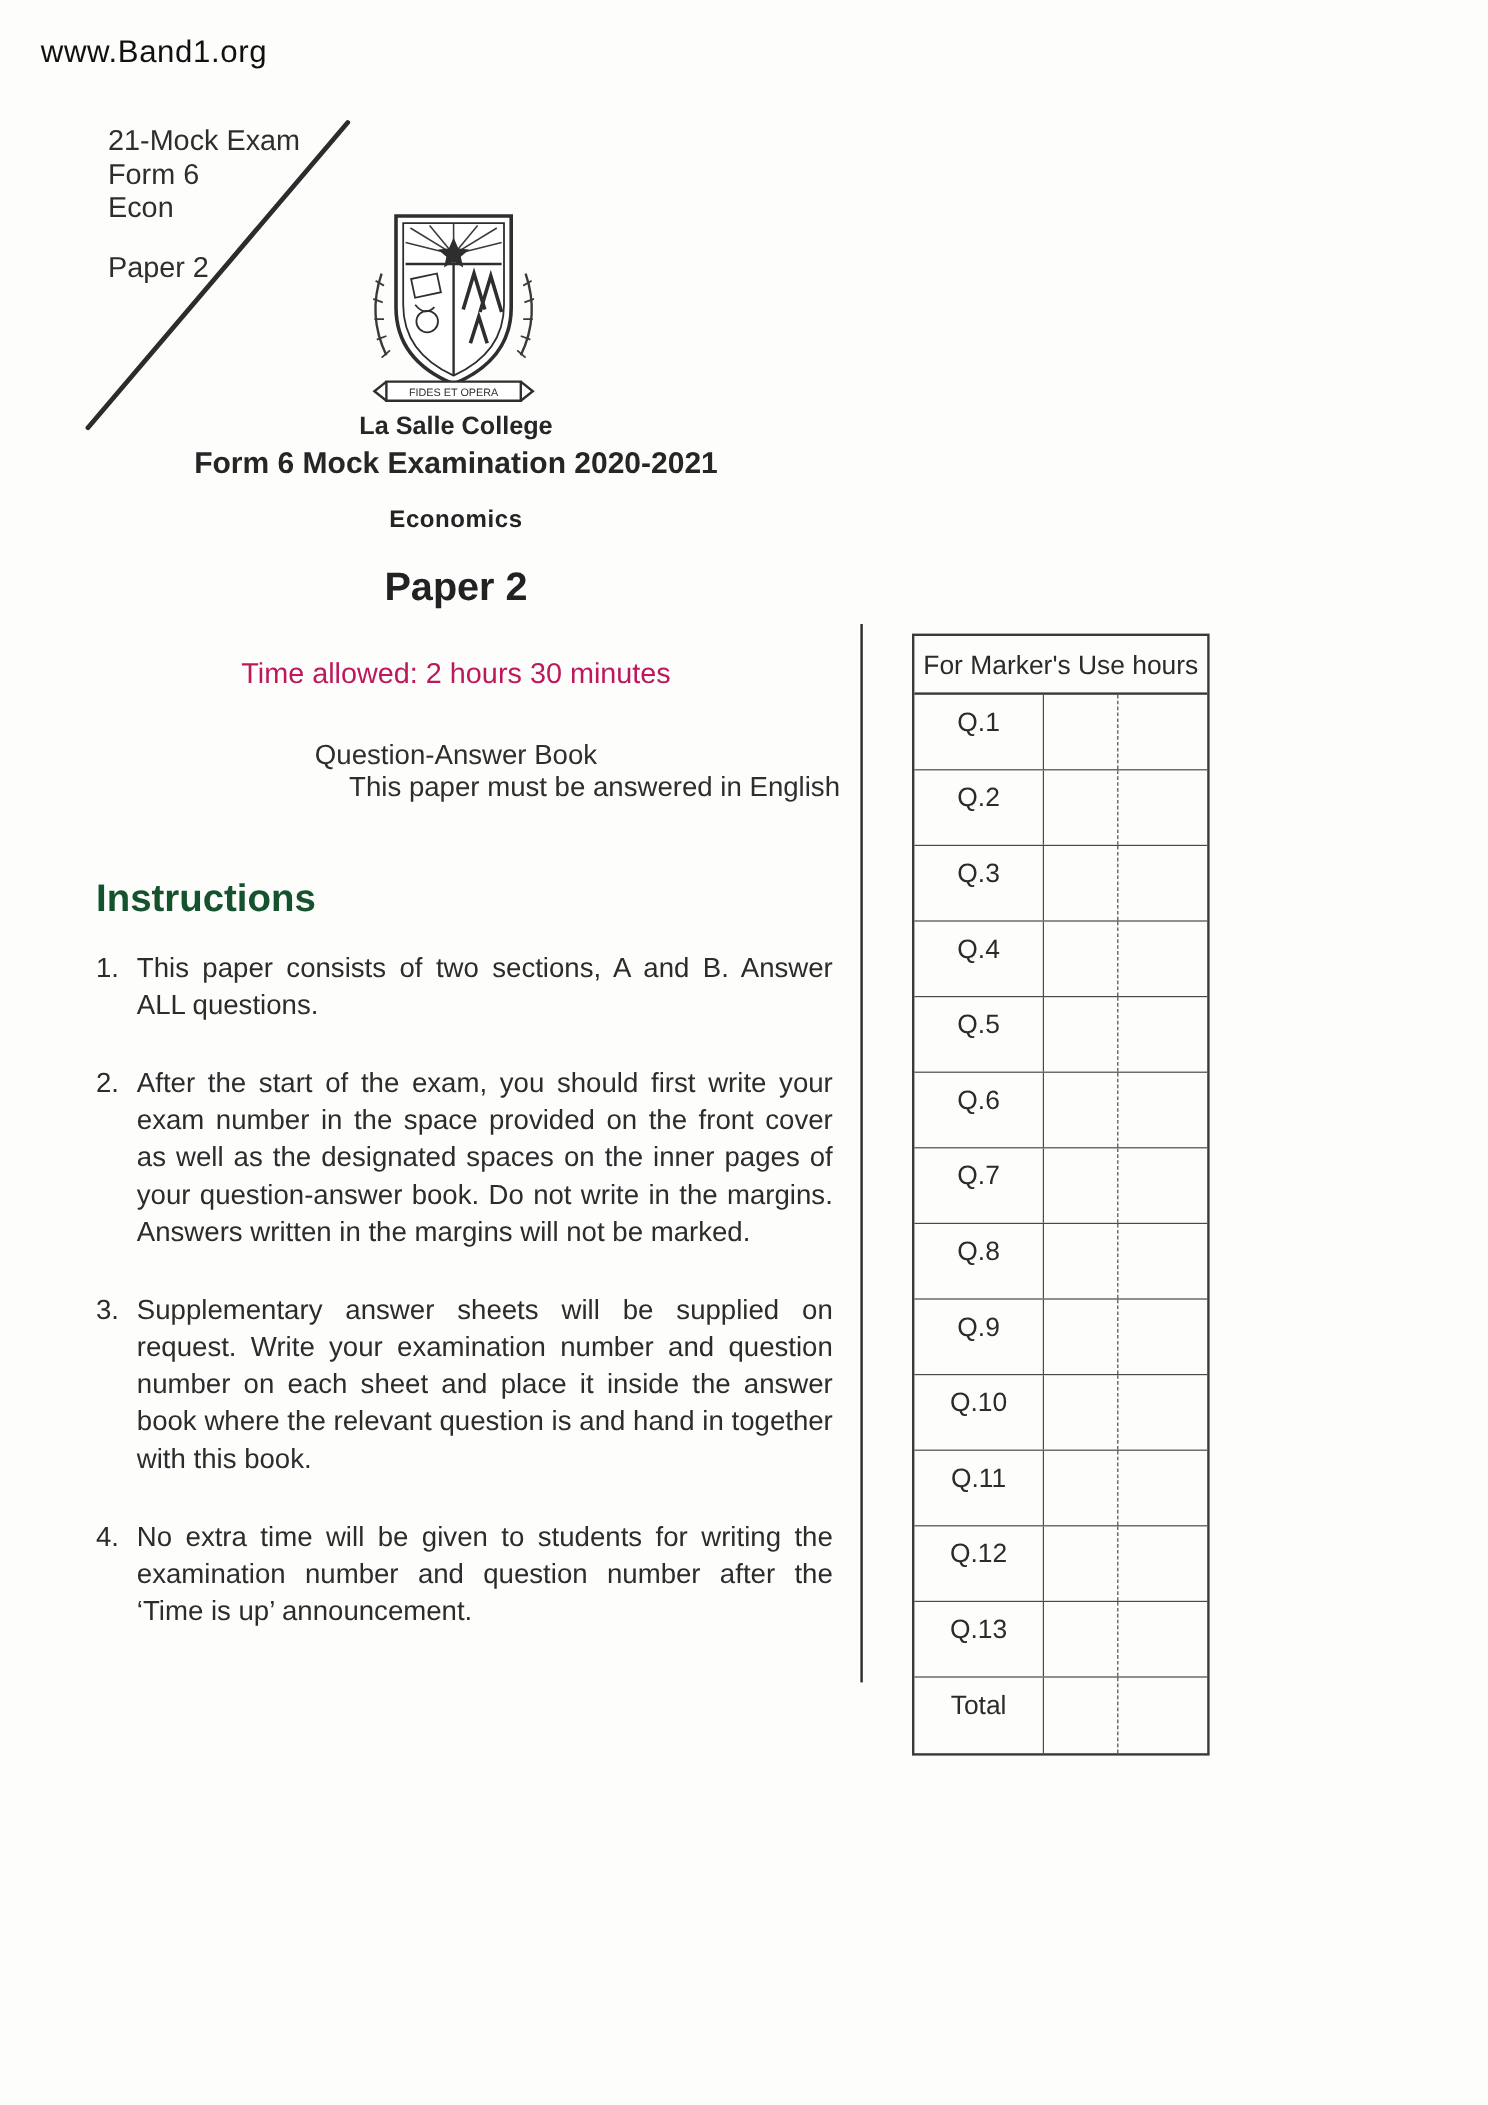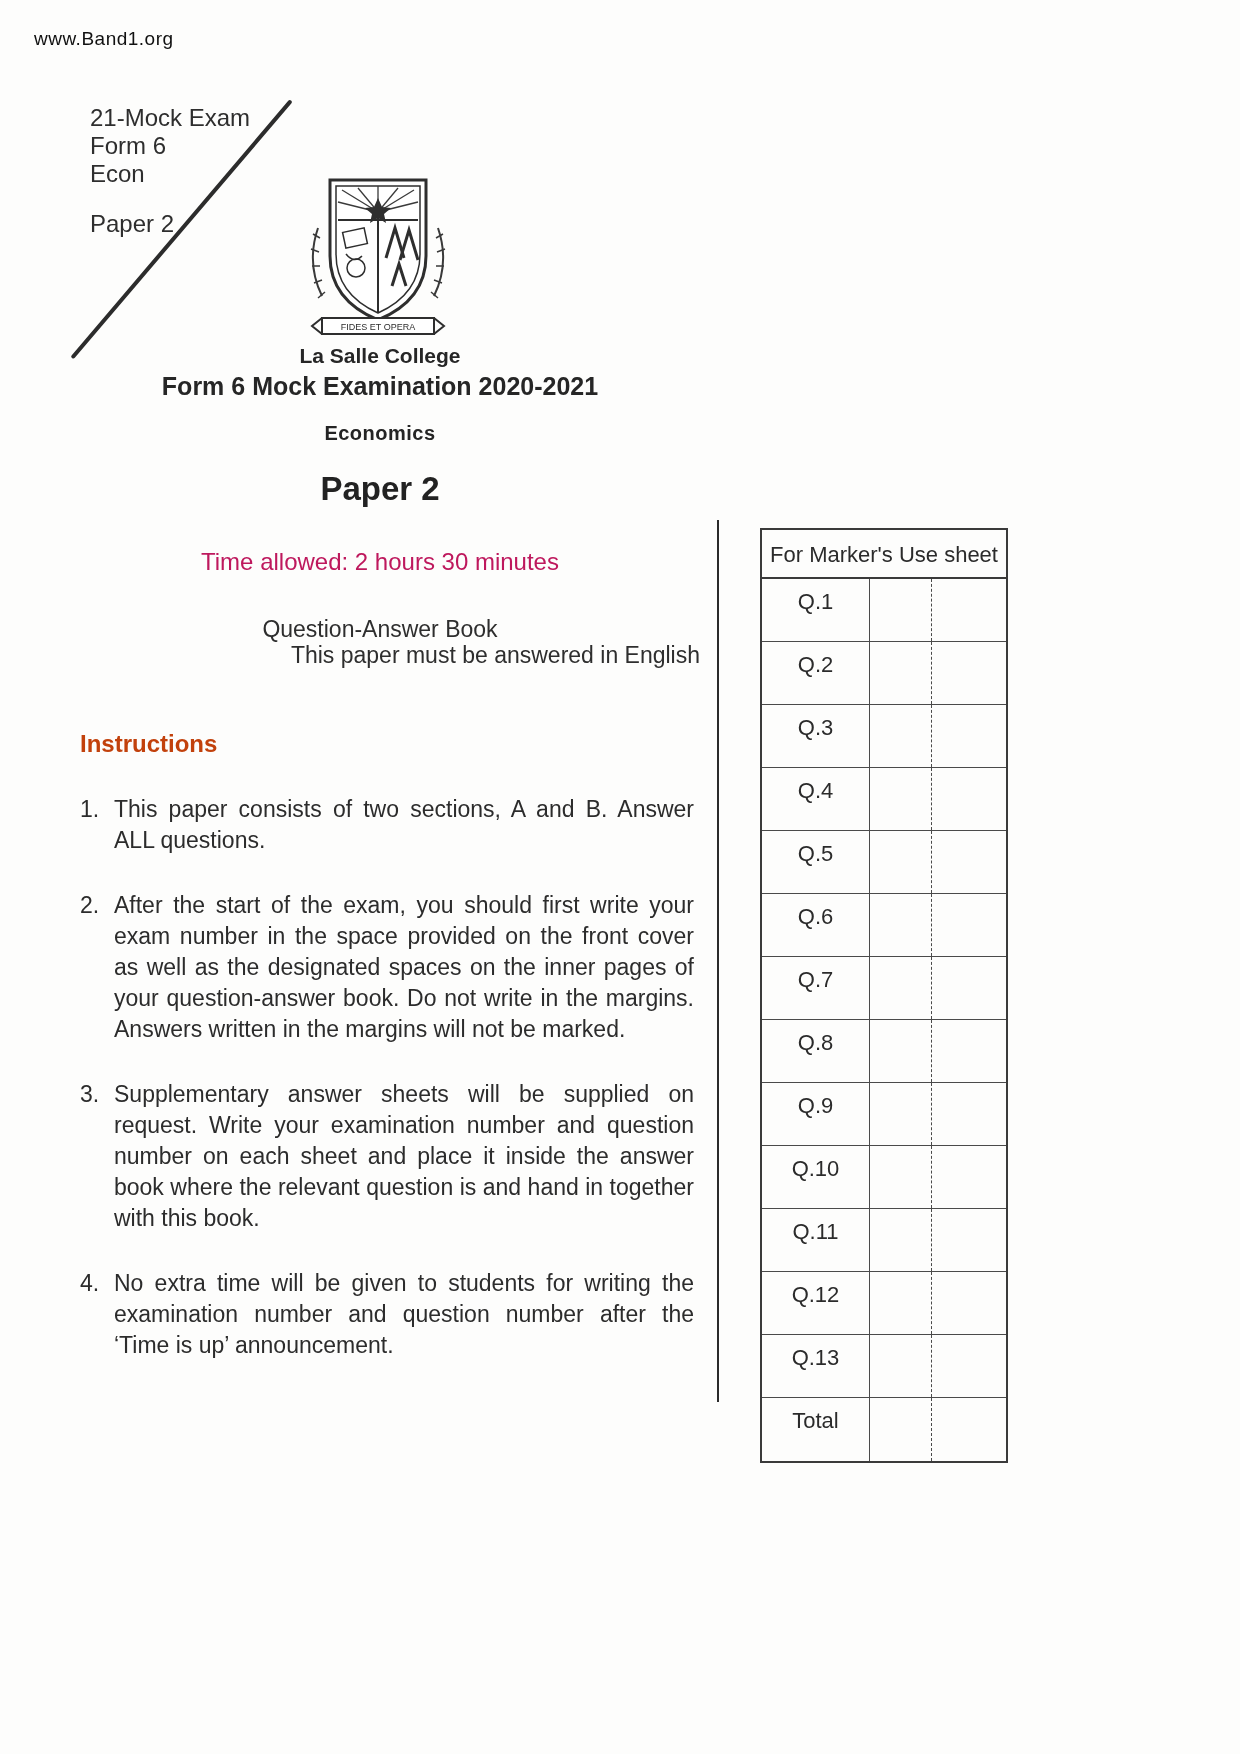--- a/index.html
+++ b/index.html
@@ -8,21 +8,21 @@
   .page {
     position: relative;
     width: 1240px;
     height: 1754px;
     background: #fdfdfc;
     overflow: hidden;
   }
   .watermark {
     position: absolute;
     left: 34px; top: 28px;
-    font-size: 19px;
+    font-size: 26px;
     color: #111;
     letter-spacing: 0.5px;
   }
   .corner-block {
     position: absolute;
     left: 90px; top: 104px;
     font-size: 24px;
     line-height: 28px;
     color: #2e2e2e;
   }
@@ -101,24 +101,24 @@
     font-size: 23px;
     color: #2e2e2e;
     text-align: right;
   }
   .instructions {
     position: absolute;
     left: 80px; top: 730px;
     width: 614px;
   }
   .instructions-title {
-    font-size: 24px;
-    font-weight: bold;
-    color: #c2410c;
-    margin-bottom: 36px;
+    font-size: 32px;
+    font-weight: bold;
+    color: #14532d;
+    margin-bottom: 24px;
   }
   .instr-item {
     display: flex;
     margin-bottom: 34px;
     font-size: 23px;
     line-height: 31px;
     color: #2c2c2c;
   }
   .instr-num {
     width: 34px;
@@ -250,21 +250,21 @@
     </div>
     <div class="instr-item">
       <span class="instr-num">4.</span>
       <span class="instr-text">No extra time will be given to students for writing the examination number and question number after the ‘Time is up’ announcement.</span>
     </div>
   </div>
 
   <div class="vertical-divider"></div>
 
   <div class="marker-table">
-    <div class="mt-header">For Marker's Use sheet</div>
+    <div class="mt-header">For Marker's Use hours</div>
 
     <div class="mt-row">
         <div class="mt-label">Q.1</div>
         <div class="mt-cell-mid"></div>
         <div class="mt-cell-end"></div>
       </div>
     <div class="mt-row">
         <div class="mt-label">Q.2</div>
         <div class="mt-cell-mid"></div>
         <div class="mt-cell-end"></div>

